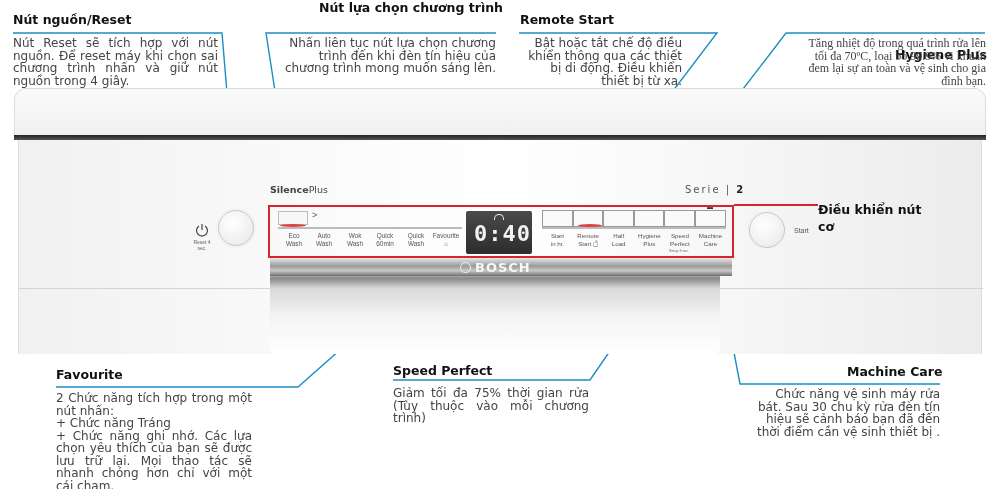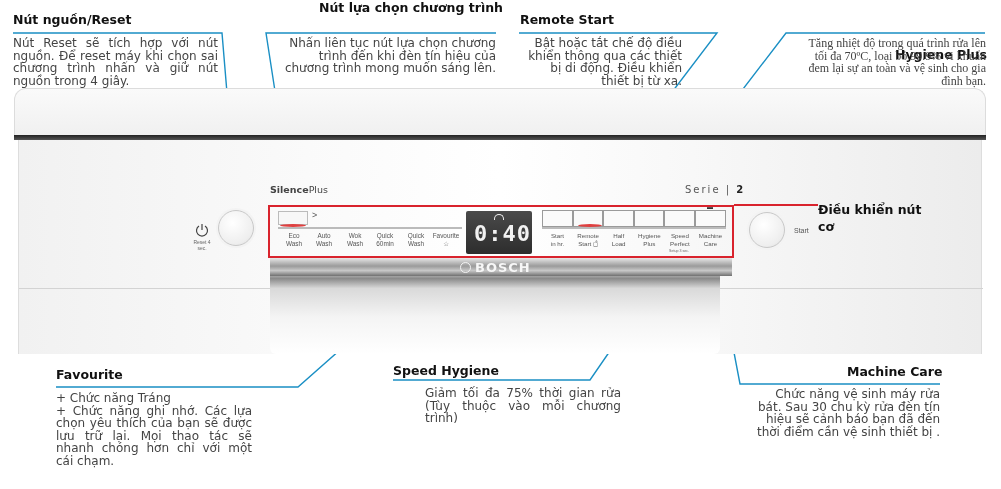--- a/index.html
+++ b/index.html
@@ -211,21 +211,22 @@
     </div>
   <div class="fn-sub">Setup 3 sec.</div>
 </div>
 
 <div class="bosch-logo" style="left:460px; top:260px;"><span class="bosch-ring"></span><span>BOSCH</span></div>
 
 <div class="dieu-khien" style="width:115px;">Điều khiển nút cơ</div>
 
 <div class="callout-title" style="left:56px; top:367px;">Favourite</div>
 <div class="callout-desc just" style="left:56px; top:392px; width:196px;">
+  <div>2 Chức năng tích hợp trong một nút nhấn:</div>
   <div>+ Chức năng Tráng</div>
   <div>+ Chức năng ghi nhớ. Các lựa chọn yêu thích của bạn sẽ được lưu trữ lại. Mọi thao tác sẽ nhanh chóng hơn chỉ với một cái chạm.</div>
 </div>
 
-<div class="callout-title" style="left:393px; top:363px;">Speed Hygiene</div>
-<div class="callout-desc just" style="left:393px; top:387px; width:196px;margin-left:32px;">Giảm tối đa 75% thời gian rửa (Tùy thuộc vào mỗi chương trình)</div>
+<div class="callout-title" style="left:393px; top:363px;">Speed Perfect</div>
+<div class="callout-desc just" style="left:393px; top:387px; width:196px;">Giảm tối đa 75% thời gian rửa (Tùy thuộc vào mỗi chương trình)</div>
 
 <div class="callout-title" style="left:847px; top:364px;">Machine Care</div>
 <div class="callout-desc right" style="left:756px; top:388px; width:184px;">Chức năng vệ sinh máy rửa bát. Sau 30 chu kỳ rửa đèn tín hiệu sẽ cảnh báo bạn đã đến thời điểm cần vệ sinh thiết bị .</div>
 
 </body></html>

